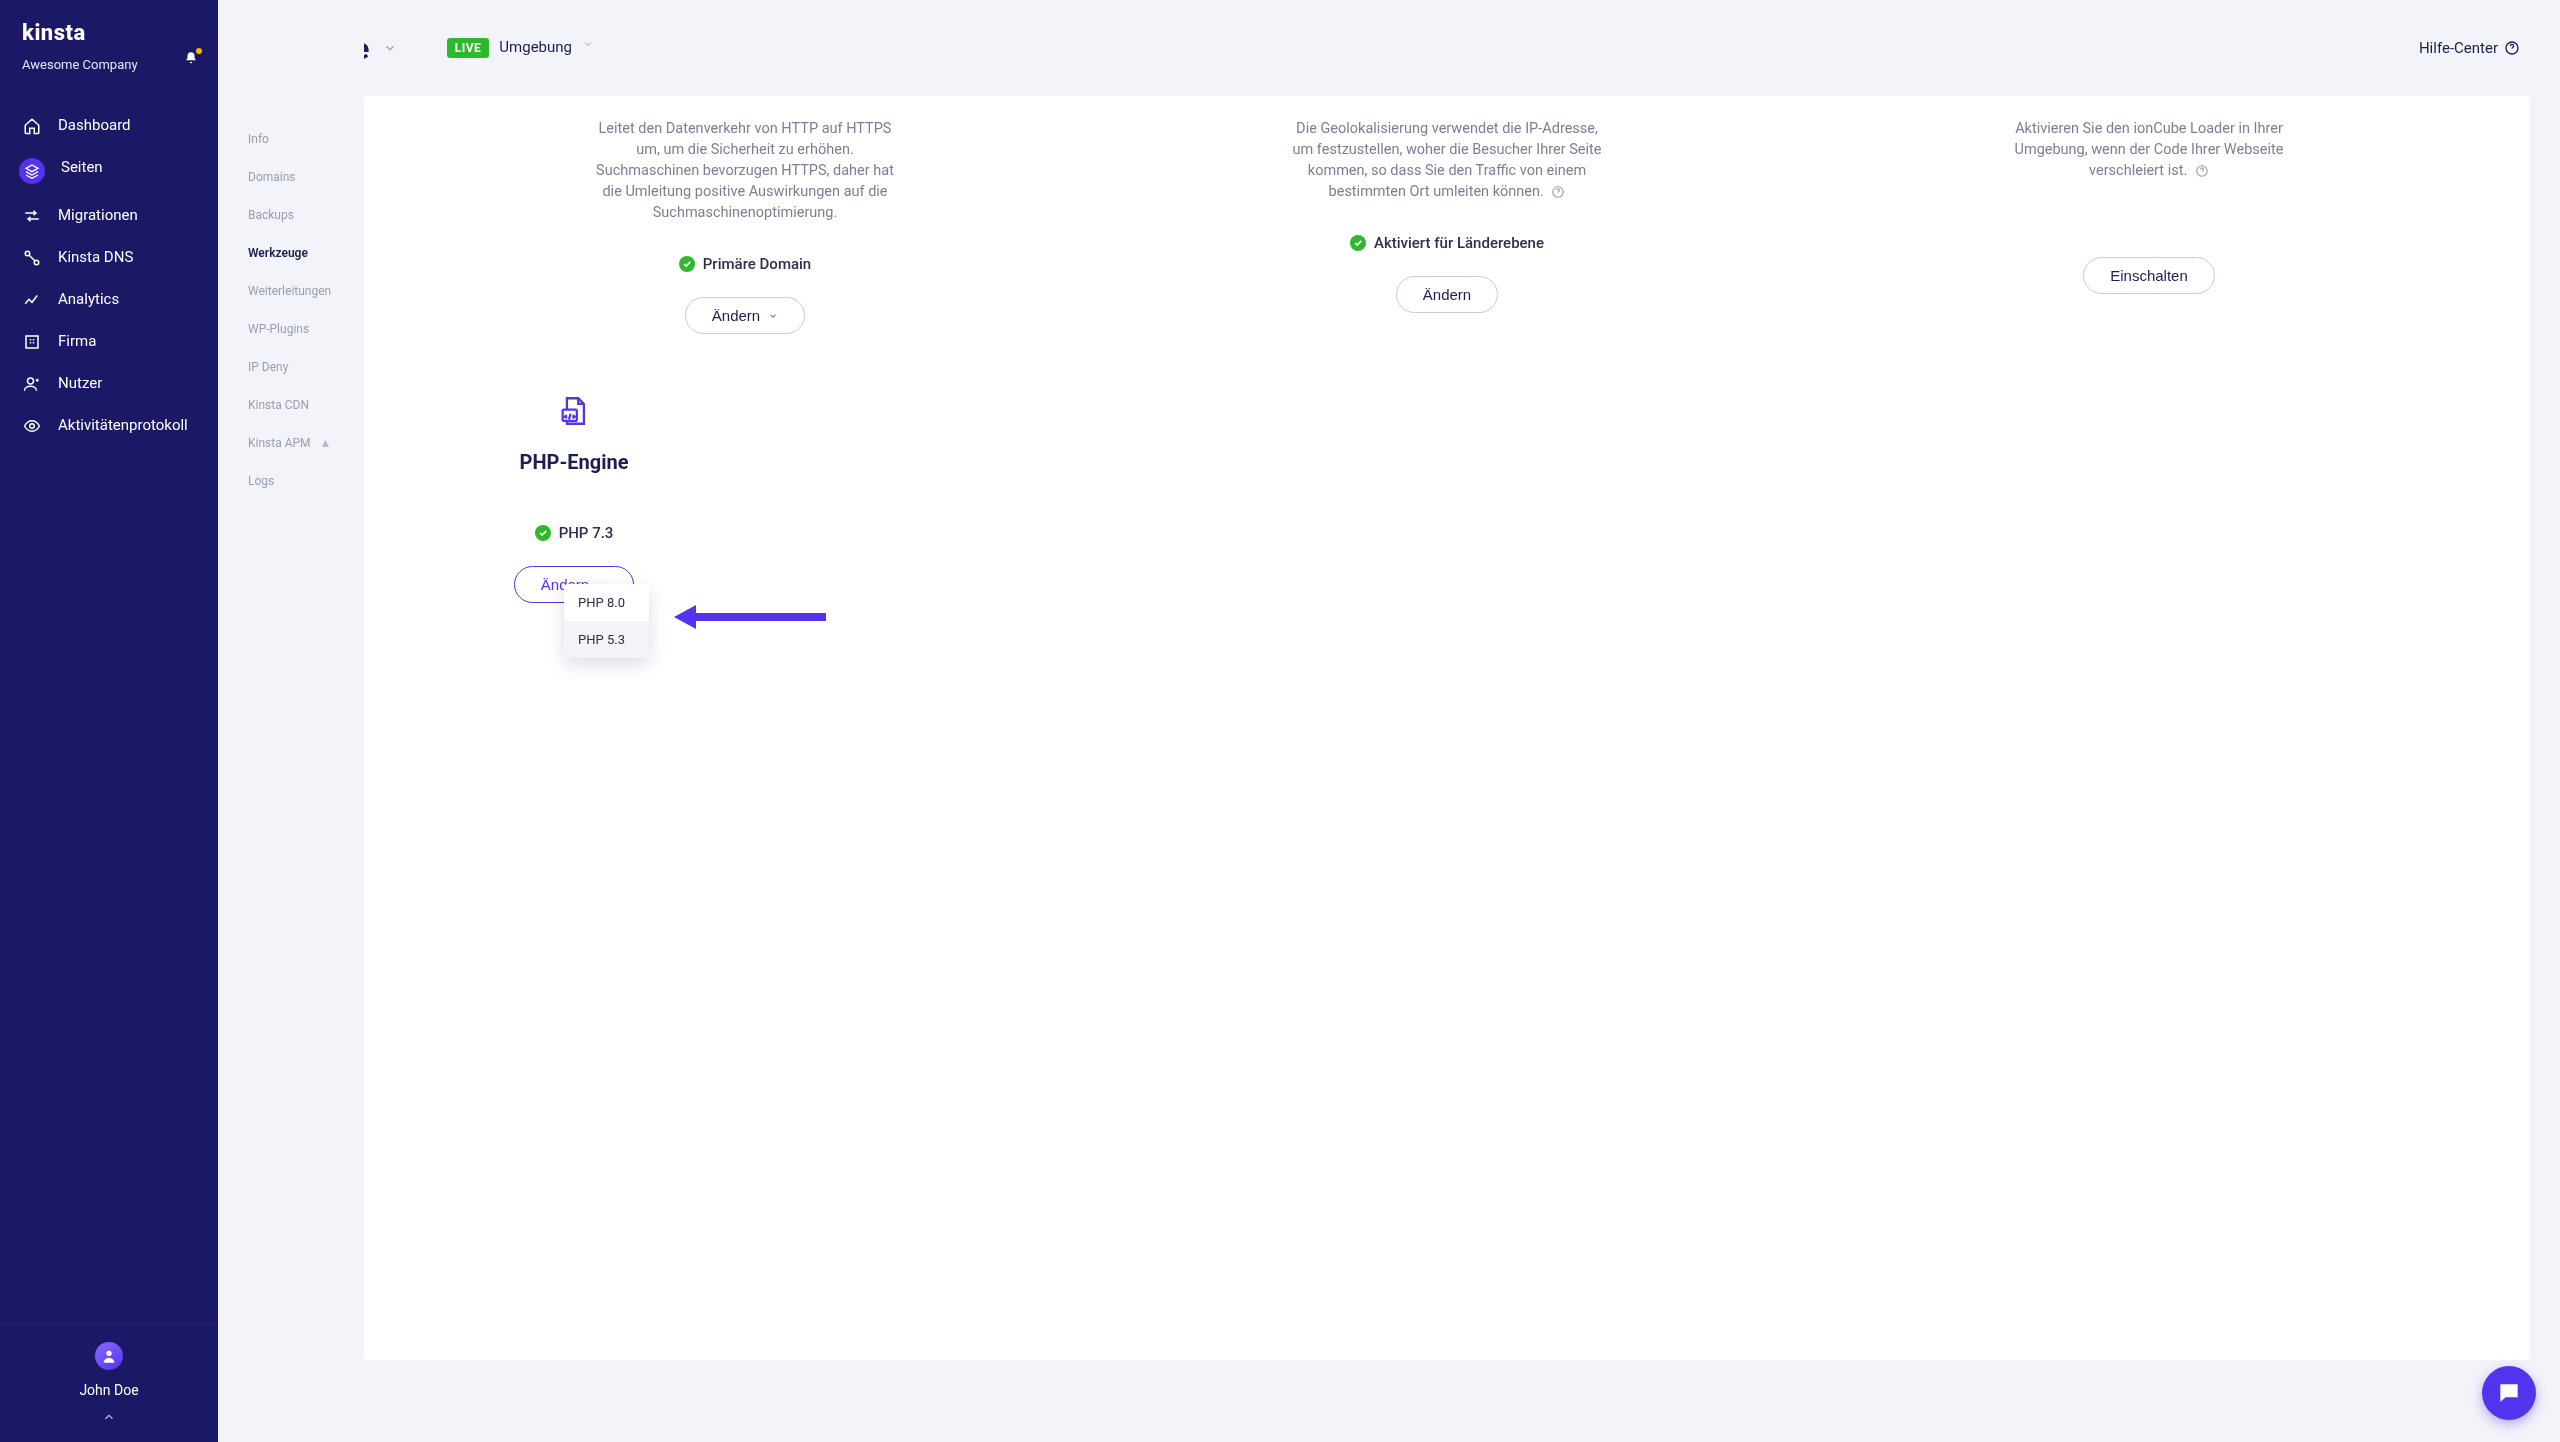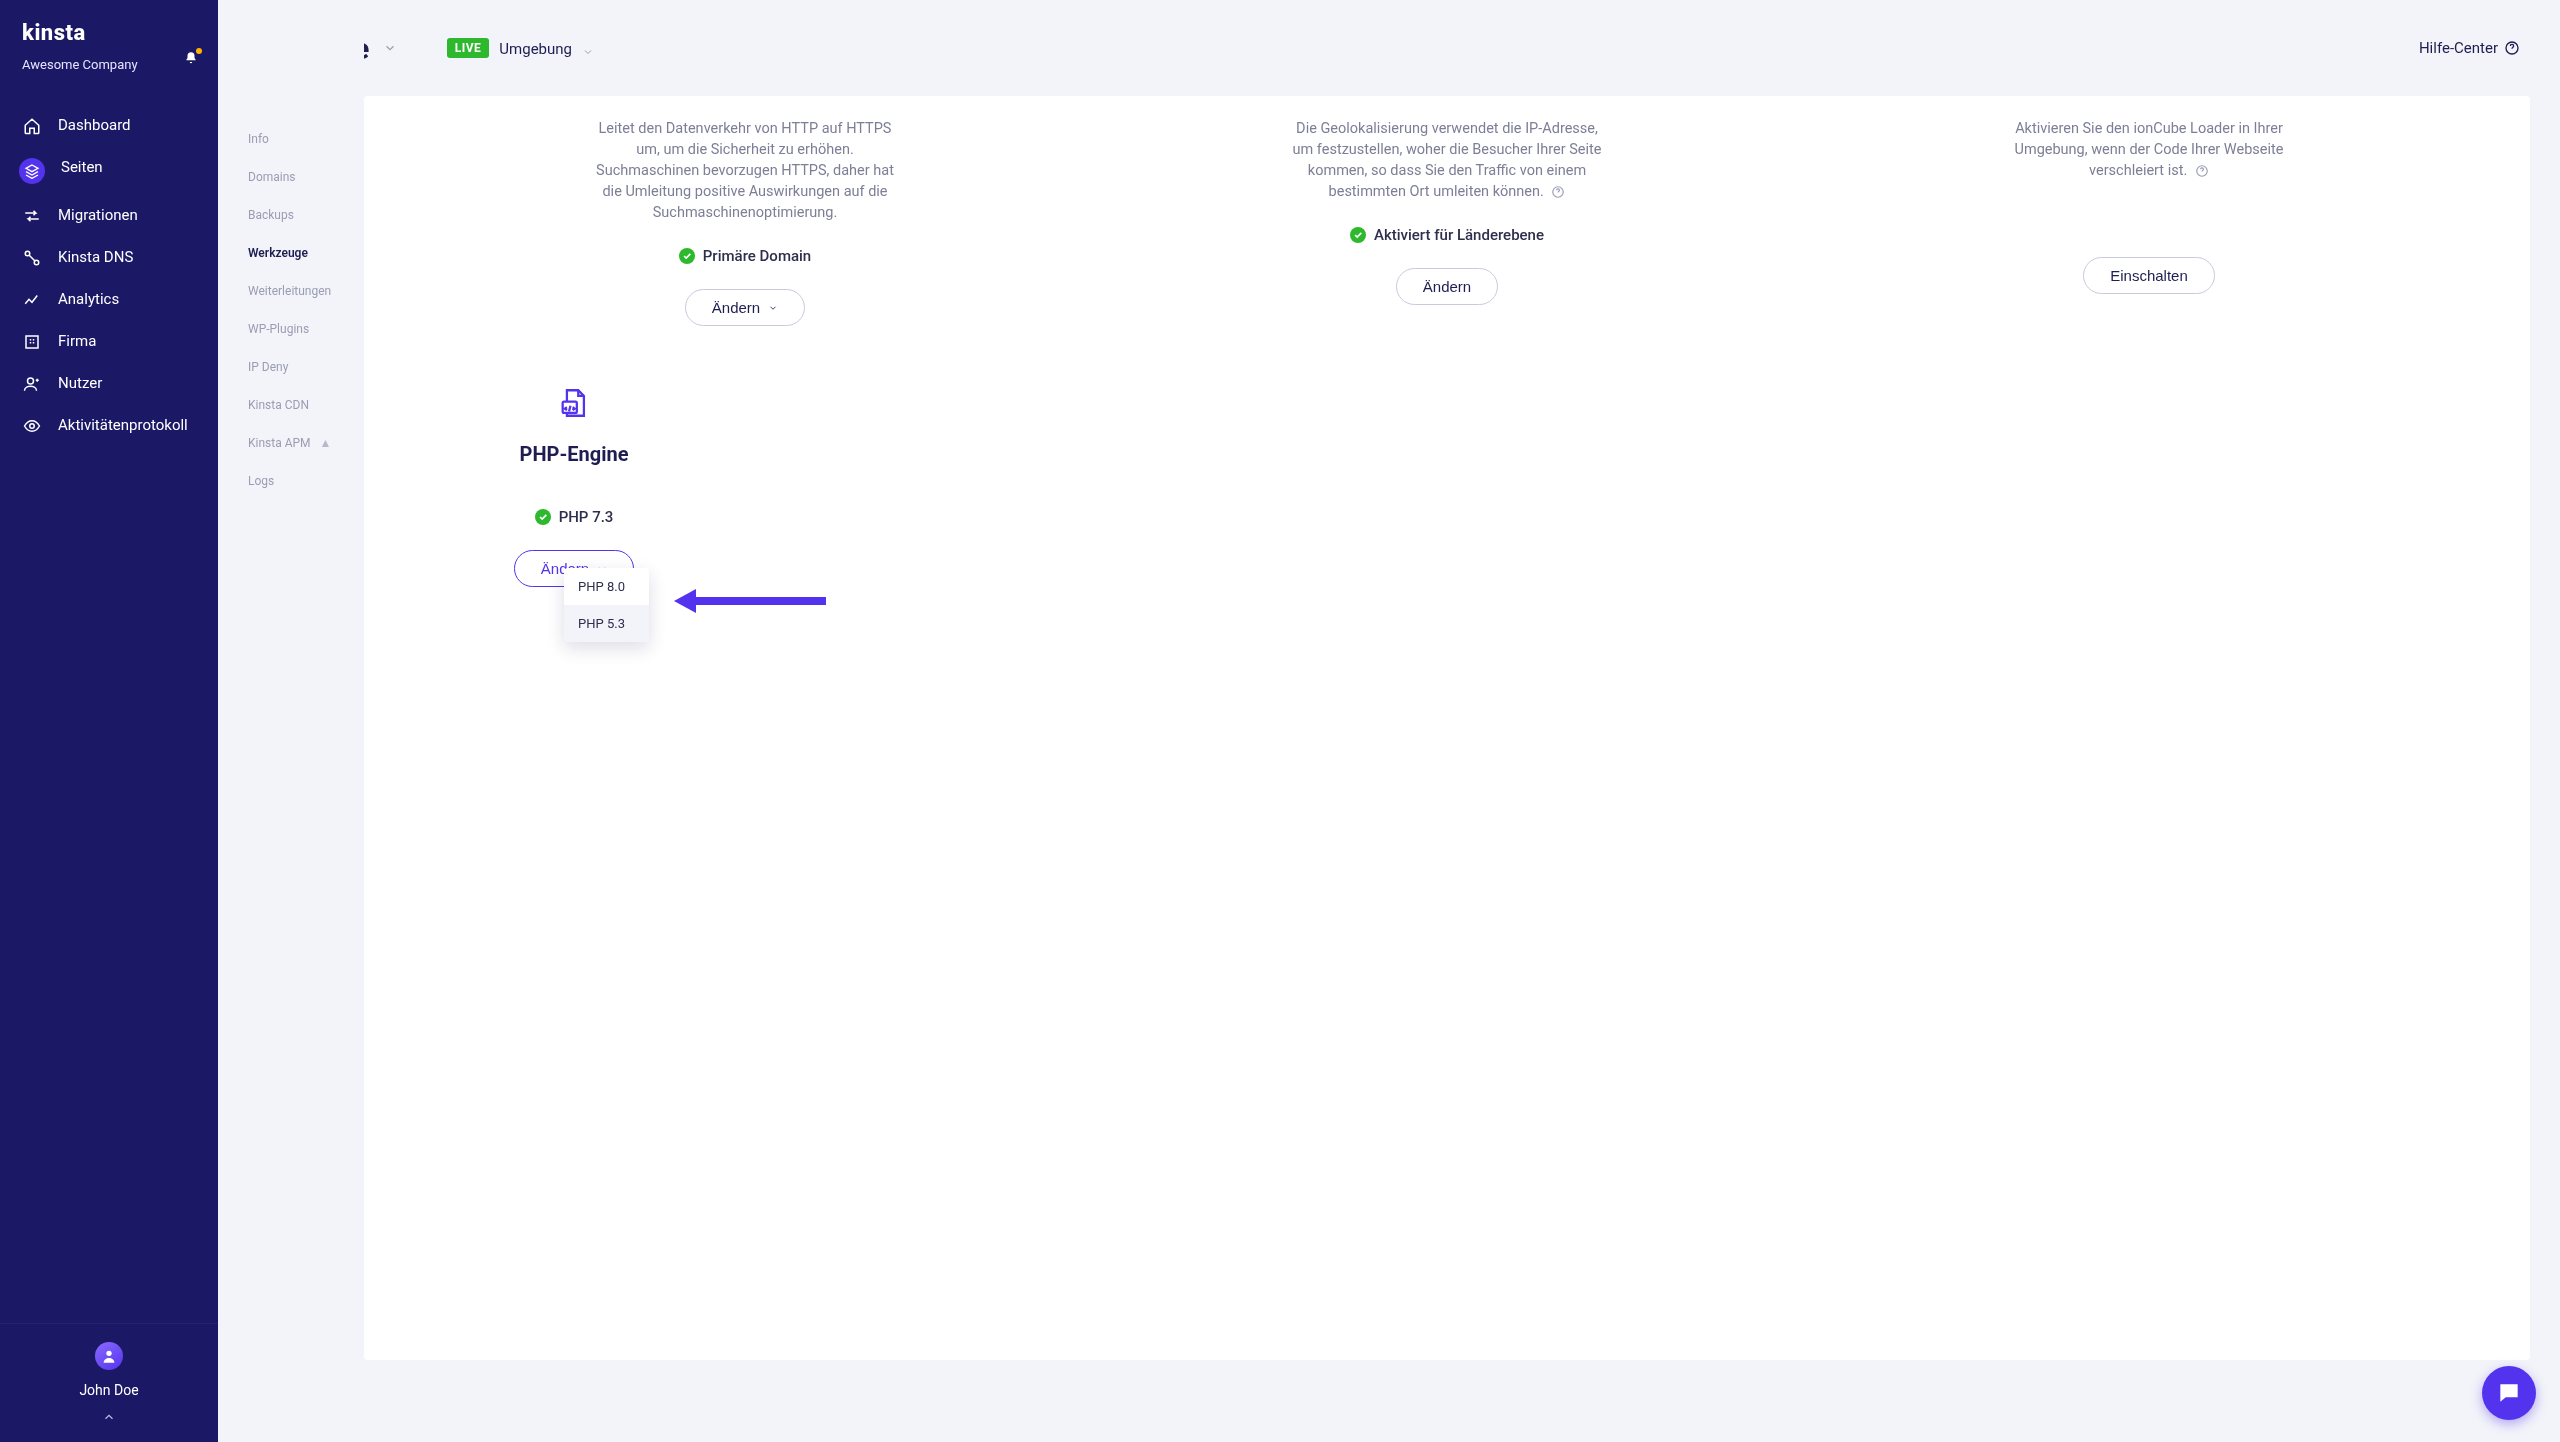--- a/index.html
+++ b/index.html
@@ -62,21 +62,21 @@
   
   .main { flex: 1; height: 100%; position: relative; overflow: hidden; }
   .topbar {
     position: absolute; top: 0; left: 0; right: 0;
     height: 96px; display: flex; align-items: center;
     padding: 0 40px 0 0;
   }
   .site-sel { display: flex; align-items: center; gap: 14px; margin-left: -116px; }
   .site-name { font-weight: 800; font-size: 30px; letter-spacing: -0.5px; color: #1E1E52; }
   .chev-down { color: #9A9DB3; }
-  .env { display: flex; align-items: flex-end; gap: 10px; margin-left: 50px; }
+  .env { display: flex; align-items: flex-start; gap: 10px; margin-left: 50px; }
   .live-badge {
     background: #2EB82E; color: #fff; font-weight: 700;
     font-size: 12px; padding: 3px 8px; border-radius: 3px;
     letter-spacing: 0.5px;
   }
   .env-label { font-size: 15px; color: #1E1E52; }
   .top-spacer { flex: 1; }
   .help-center {
     display: flex; align-items: center; gap: 6px;
     font-size: 15px; color: #1E1E52; cursor: pointer;
@@ -89,21 +89,21 @@
     padding: 22px 40px; overflow: visible;
   }
   .cards-row { display: flex; gap: 20px; }
   .card {
     flex: 1; min-width: 0; display: flex; flex-direction: column;
     align-items: center; text-align: center; padding: 0 10px;
   }
   .card-desc { color: #7C7F96; font-size: 14.5px; line-height: 1.45; max-width: 320px; }
   .card-status {
     display: flex; align-items: center; gap: 8px;
-    margin-top: 24px; font-size: 15px; color: #2E2E4D; font-weight: 500;
+    margin-top: 32px; font-size: 15px; color: #2E2E4D; font-weight: 500;
   }
   .check {
     width: 16px; height: 16px; border-radius: 50%; background: #2EB82E;
     display: inline-flex; align-items: center; justify-content: center;
   }
   .btn-outline {
     margin-top: 24px;
     border: 1px solid #C8CBDC; background: #fff;
     border-radius: 999px; padding: 9px 26px;
     font-size: 15px; color: #1E1E52; cursor: pointer;

